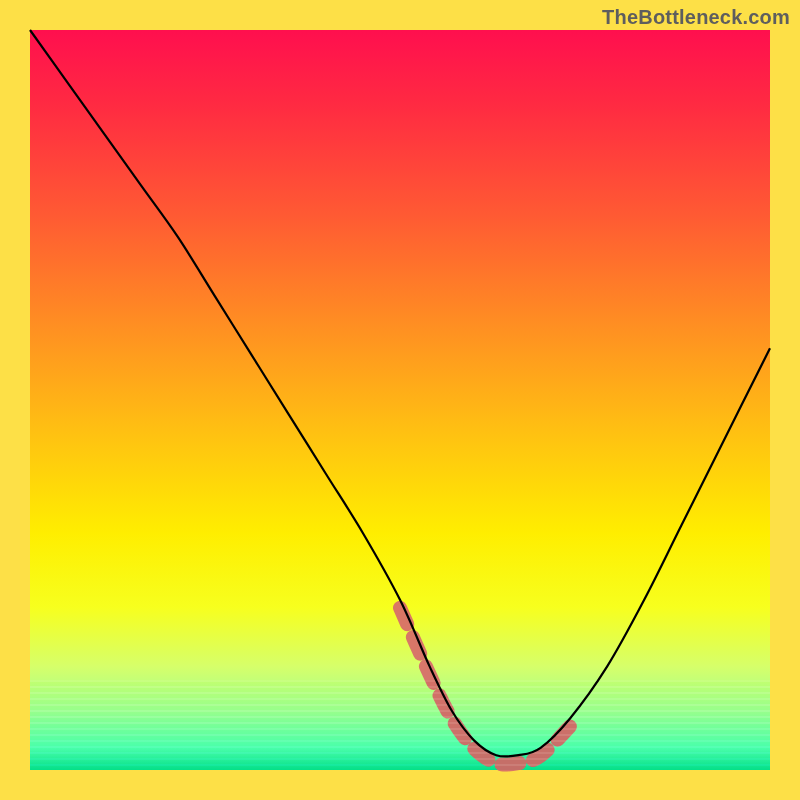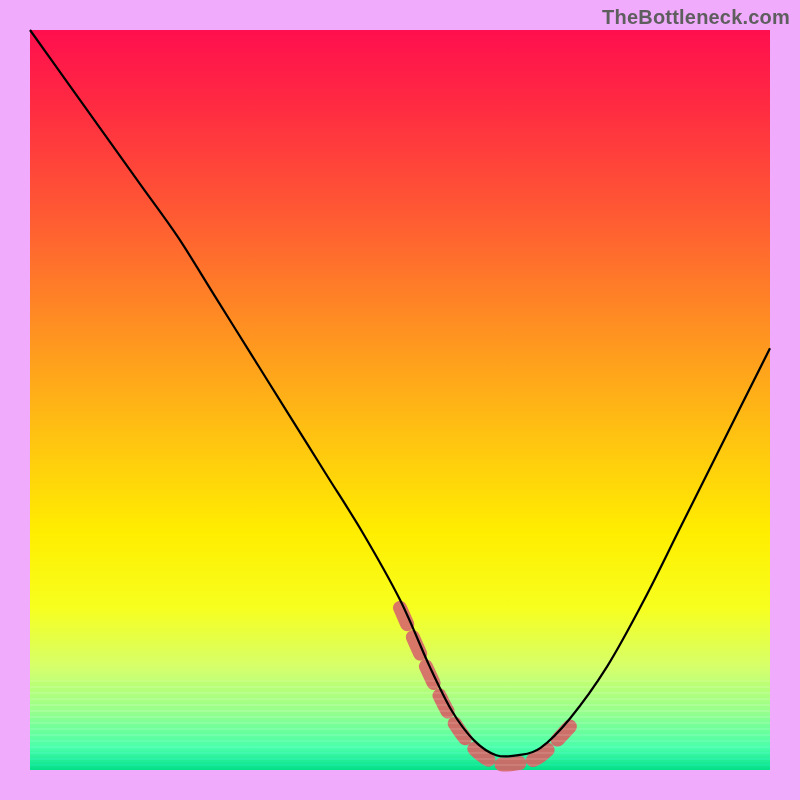--- a/index.html
+++ b/index.html
@@ -8,21 +8,21 @@
     width: 800px;
     height: 800px;
     overflow: hidden;
     background: #000;
     font-family: Arial, Helvetica, sans-serif;
   }
   .chart-frame {
     position: relative;
     width: 800px;
     height: 800px;
-    background: #f0abfc;
+    background: #fde047;
   }
   .plot-area {
     position: absolute;
     left: 30px;
     top: 30px;
     width: 740px;
     height: 740px;
     
     background: linear-gradient(to bottom,
       #ff0f4e 0%,

